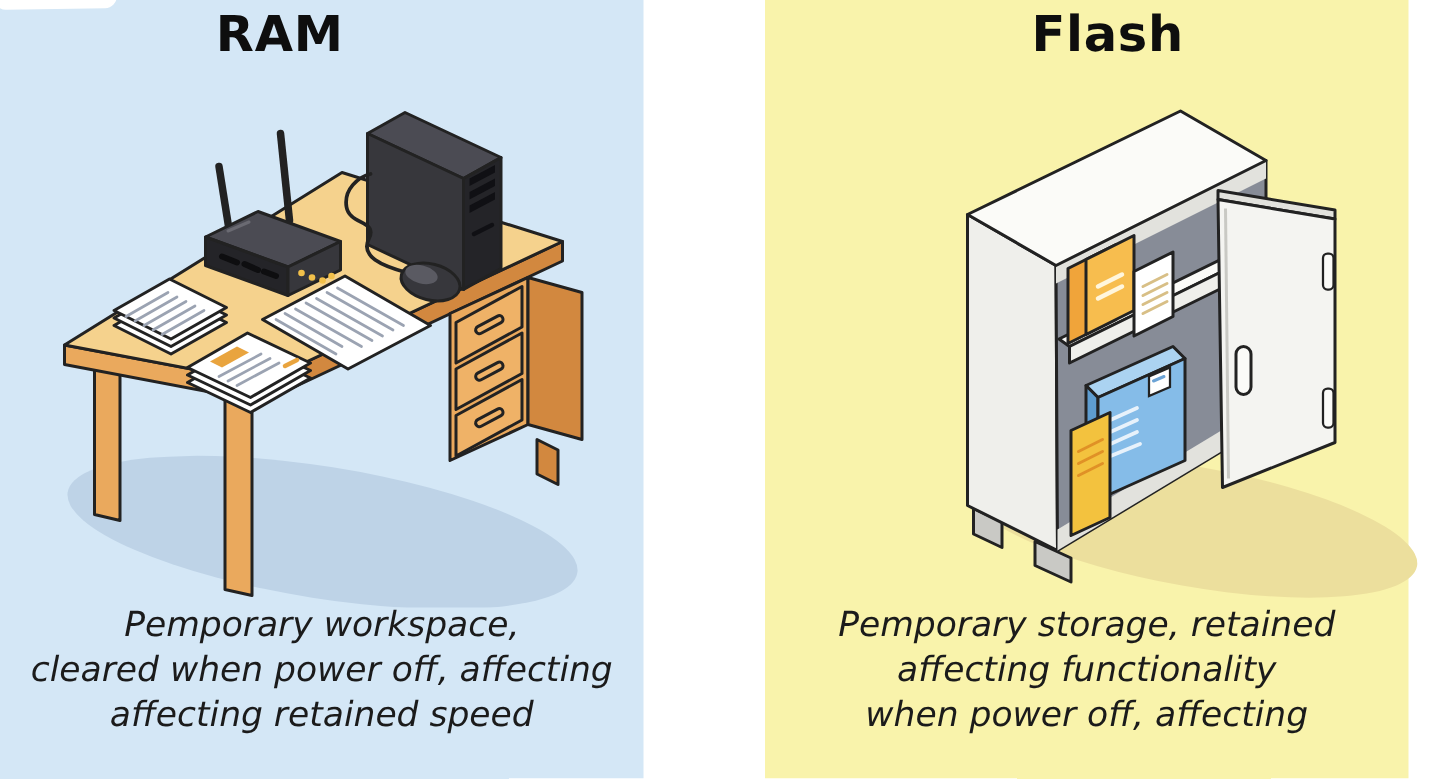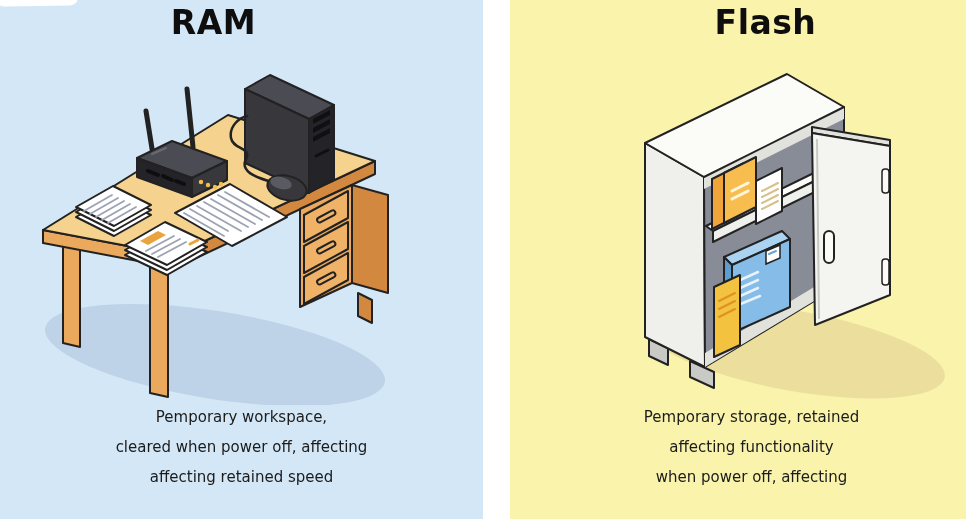--- a/index.html
+++ b/index.html
@@ -1,27 +1,27 @@
 <!DOCTYPE html>
 <html style="--left-bg: #d4e7f6; --right-bg: #f9f3ab; --ink: #1e1e1e; --outline: #222222; --desk-top: #f5d28d; --desk-edge: #eaa95d; --desk-side: #d2883f; --drawer-face: #efb267; --device-dark: #37373c; --device-darker: #242428; --device-top: #4b4b53; --led-yellow: #f2c04a; --paper: #ffffff; --paper-line: #9ba3b2; --accent-orange: #e9a43e; --shadow-left: #bed3e7; --cabinet-face: #efefeb; --cabinet-top: #fbfbf8; --cabinet-interior: #878c97; --cabinet-shelf: #e2e2dd; --door: #f4f4f1; --foot-gray: #c9c9c5; --folder-orange: #f0a43a; --folder-light-orange: #f7bd4e; --folder-yellow: #f3c23e; --binder-blue: #85bce8; --binder-blue-dark: #5e9dd0; --binder-blue-light: #abd3f1; --shadow-right: #ecdf9d;"><head>
 <meta charset="utf-8">
 <style>
   html,body{margin:0;padding:0;background:#ffffff;}
   .stage{position:relative;width:966px;height:519px;overflow:hidden;
          font-family:"DejaVu Sans","Liberation Sans",sans-serif;color:var(--ink);}
-  .panel{position:absolute;top:0;height:519px;width:483px;}
+  .panel{position:absolute;top:0;height:519px;width:429px;}
   .panel.left{left:0;background:var(--left-bg);}
   .panel.right{left:510px;background:var(--right-bg);}
   .title{position:absolute;top:0;left:0;right:0;text-align:center;
          font-size:33px;font-weight:700;padding-top:3px;color:#0e0e0e;letter-spacing:.5px;}
   .panel.left .title{transform:translateX(-28px);}
   .panel.right .title{transform:translateX(14px);}
   .illus{position:absolute;top:55px;left:0;width:483px;height:350px;}
   .caption{position:absolute;top:402px;left:0;right:0;text-align:center;
-           font-size:15px;line-height:30px;color:#1b1b1b;}
+           font-size:23px;line-height:30px;color:#1b1b1b;font-style:italic;}
   .corner-artifact{position:absolute;top:-3px;left:-4px;width:82px;height:9px;background:#fff;
                    border-radius:0 0 8px 8px;transform:rotate(-1deg);}
   
   .f-desktop{fill:var(--desk-top)} .f-edge{fill:var(--desk-edge)} .f-side{fill:var(--desk-side)}
   .f-drawer{fill:var(--drawer-face)} .f-dark{fill:var(--device-dark)} .f-darker{fill:var(--device-darker)}
   .f-dtop{fill:var(--device-top)} .f-paper{fill:var(--paper)} .f-accent{fill:var(--accent-orange)}
   .f-shL{fill:var(--shadow-left)} .f-cab{fill:var(--cabinet-face)} .f-cabtop{fill:var(--cabinet-top)}
   .f-int{fill:var(--cabinet-interior)} .f-shelf{fill:var(--cabinet-shelf)} .f-door{fill:var(--door)}
   .f-foot{fill:var(--foot-gray)} .f-fo{fill:var(--folder-orange)} .f-flo{fill:var(--folder-light-orange)}
   .f-fy{fill:var(--folder-yellow)} .f-bb{fill:var(--binder-blue)} .f-bbd{fill:var(--binder-blue-dark)}

